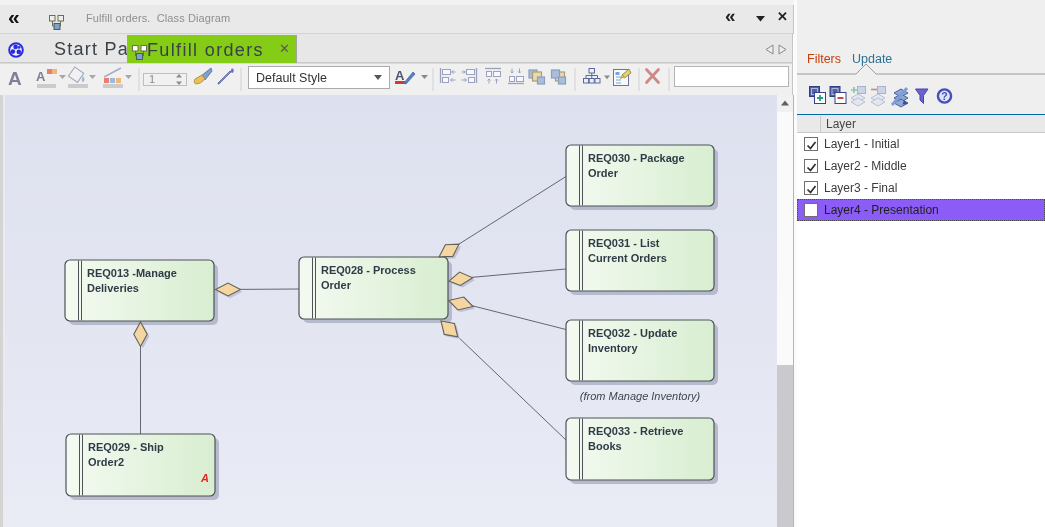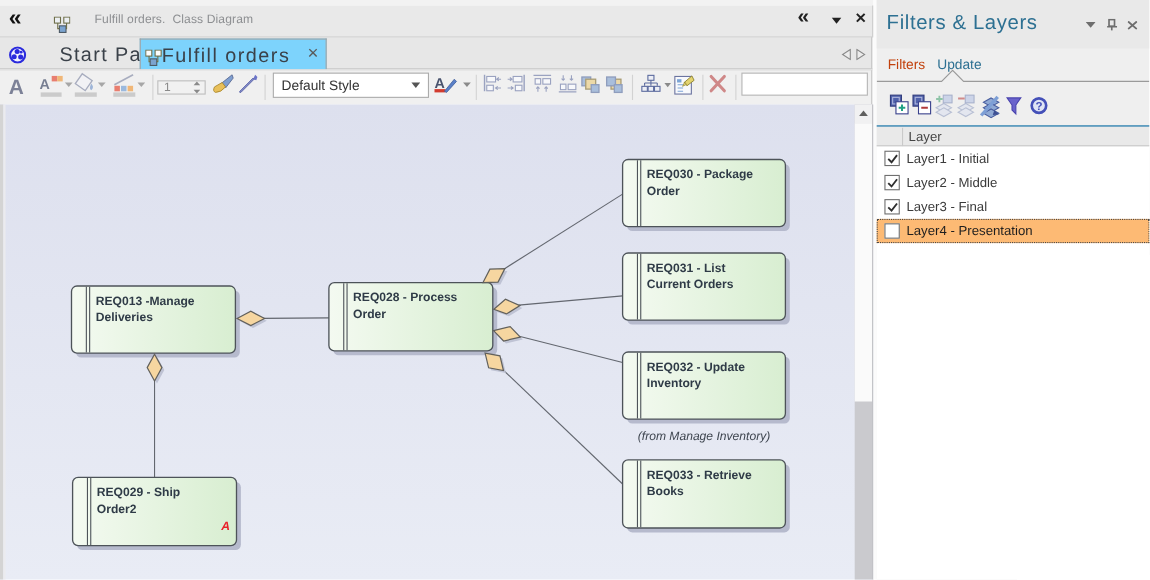--- a/index.html
+++ b/index.html
@@ -7,21 +7,21 @@
        font-family:"Liberation Sans", sans-serif;background:#ffffff;}
   .abs{position:absolute;}
   
   #topstrip{left:0;top:0;width:794px;height:5px;background:#f2f2f2;}
   #titlebar{left:0;top:5px;width:793px;height:29px;background:#e9e9e9;border-right:1px solid #c4c4c4;}
   #titlebar .chev{position:absolute;left:8px;top:0px;font-size:21px;font-weight:bold;color:#111;}
   #titlebar .ttl{position:absolute;left:86px;top:7px;font-size:11px;letter-spacing:0.1px;color:#8d8f92;}
   #titlebar .ric{position:absolute;top:0;color:#222;}
   #tabbar{left:0;top:33px;width:793px;height:30px;background:#e7e7e7;border-right:1px solid #c4c4c4;border-top:1px solid #d4d4d4;border-bottom:1px solid #c9c9c9;box-sizing:border-box;}
   #starttab{position:absolute;left:26px;top:5px;font-size:18px;letter-spacing:1.25px;color:#3a4149;margin-left:28px;}
-  #activetab{position:absolute;left:127px;top:1px;width:170px;height:44px;background:#7dd3fc;border:1px solid #a3a3a3;border-bottom:1px solid #8f8f8f;box-sizing:border-box;padding-left:44px;}
+  #activetab{position:absolute;left:127px;top:1px;width:170px;height:44px;background:#84cc16;border:1px solid #a3a3a3;border-bottom:1px solid #8f8f8f;box-sizing:border-box;padding-left:44px;}
   #activetab .txt{position:absolute;left:19px;top:4px;font-size:18px;letter-spacing:1.35px;color:#3a4149;}
   #activetab .cls{position:absolute;left:151px;top:5px;font-size:13px;color:#5a5a5a;}
   #toolbar{left:0;top:63px;width:793px;height:32px;background:#f0f0f0;border-right:1px solid #c4c4c4;border-top:1px solid #dadada;box-sizing:border-box;}
   #canvas{left:0;top:95px;width:794px;height:432px;background:linear-gradient(180deg,#dde0ee 0%,#e9ecf5 100%);}
   #leftstrip{left:0;top:95px;width:3px;height:432px;background:#d4d4d4;}
   #leftstrip2{left:3px;top:95px;width:2px;height:432px;background:#ebebee;}
   
   #sb{left:777px;top:95px;width:16px;height:432px;background:#cacace;}
   #sbbtn{left:777px;top:95px;width:16px;height:17px;background:#f1f1f2;}
   #sbthumb{left:777px;top:112px;width:16px;height:253px;background:#fafafa;}
@@ -34,21 +34,21 @@
   #ptitle .t{position:absolute;left:9px;top:9px;font-size:18.5px;letter-spacing:0.55px;color:#2d7092;}
   #ptabs{position:absolute;left:0;top:44px;width:248px;height:30px;font-size:12.5px;}
   #ptabs .f{position:absolute;left:10px;top:8px;color:#c2410c;}
   #ptabs .l{position:absolute;left:55px;top:8px;color:#2d7092;}
   #plist{position:absolute;left:0;top:114px;width:248px;height:413px;background:#ffffff;}
   #phead{position:absolute;left:0;top:114px;width:248px;height:19px;background:#e9e9e9;border-bottom:1px solid #c9c9c9;border-top:1px solid #0369a1;box-sizing:border-box;}
   #phead .t{position:absolute;left:29px;top:2px;font-size:12px;color:#454545;}
   .prow{position:absolute;left:0;width:248px;height:22px;}
   .prow .txt{position:absolute;left:27px;top:4px;font-size:12px;color:#3b3b3b;}
   .cb{position:absolute;left:7px;top:4px;width:12px;height:12px;background:#fff;border:1px solid #6f6f6f;}
-  #row4{background:#fdba74;outline:1px dotted #4a4a4a;outline-offset:-1px;}
+  #row4{background:#8b5cf6;outline:1px dotted #4a4a4a;outline-offset:-1px;}
   text{font-family:"Liberation Sans", sans-serif;}
 </style>
 </head>
 <body>
   <div class="abs" id="topstrip"></div>
   <div class="abs" id="titlebar">
     <span class="chev">«</span>
     <svg class="abs" style="left:48px;top:10px" width="16" height="15" viewBox="0 0 16 15">
       <rect x="1.5" y="0.5" width="5.5" height="5.5" fill="#eceff2" stroke="#6e6e49"></rect>
       <rect x="10" y="0.5" width="5.5" height="5.5" fill="#eceff2" stroke="#6e6e49"></rect>
@@ -291,34 +291,20 @@
   <div class="abs" id="leftstrip"></div>
   <div class="abs" id="leftstrip2"></div>
   <div class="abs" id="sb"></div>
   <div class="abs" id="sbbtn"><svg width="16" height="17">
       <path d="M4 10.5 L8 5.5 L12 10.5 Z" fill="#5f5f5f"></path>
     </svg></div>
   <div class="abs" id="sbthumb"></div>
   <div class="abs" id="sbedge"></div>
   <div class="abs" id="split"></div>
   <div class="abs" id="panel">
-    <div id="ptitle">
-      <span class="t">Filters &amp; Layers</span>
-      <svg class="abs" style="left:190px;top:20px" width="9" height="6" viewBox="0 0 9 6">
-        <path d="M0 0 H9 L4.5 5.2 Z" fill="#6e6e6e"></path>
-      </svg>
-      <svg class="abs" style="left:1005.5px;top:17px;left:208.5px" width="10" height="11" viewBox="0 0 10 11">
-        <rect x="2.2" y="0.8" width="5" height="6" fill="none" stroke="#6e6e6e" stroke-width="1.5"></rect>
-        <path d="M0.5 7.3 H9.5" stroke="#6e6e6e" stroke-width="1.5"></path>
-        <path d="M4.7 7.3 V10.8" stroke="#6e6e6e" stroke-width="1.5"></path>
-      </svg>
-      <svg class="abs" style="left:1025px;top:19px;left:228px" width="9" height="8" viewBox="0 0 9 8">
-        <path d="M0.5 0.5 L8.5 7.5 M8.5 0.5 L0.5 7.5" stroke="#6e6e6e" stroke-width="1.7"></path>
-      </svg>
-    </div>
     <div id="ptabs">
       <span class="f">Filters</span>
       <span class="l">Update</span>
     </div>
     <svg class="abs" style="left:0;top:63px" width="248" height="12" viewBox="0 0 248 12">
       <path d="M0 11 H59 L69 1 L79 11 H248" fill="none" stroke="#9a9a9a"></path>
     </svg>
     <svg class="abs" style="left:0;top:84px" width="248" height="24" viewBox="0 0 248 24" id="picons">
 
       <g transform="translate(12,2)">

